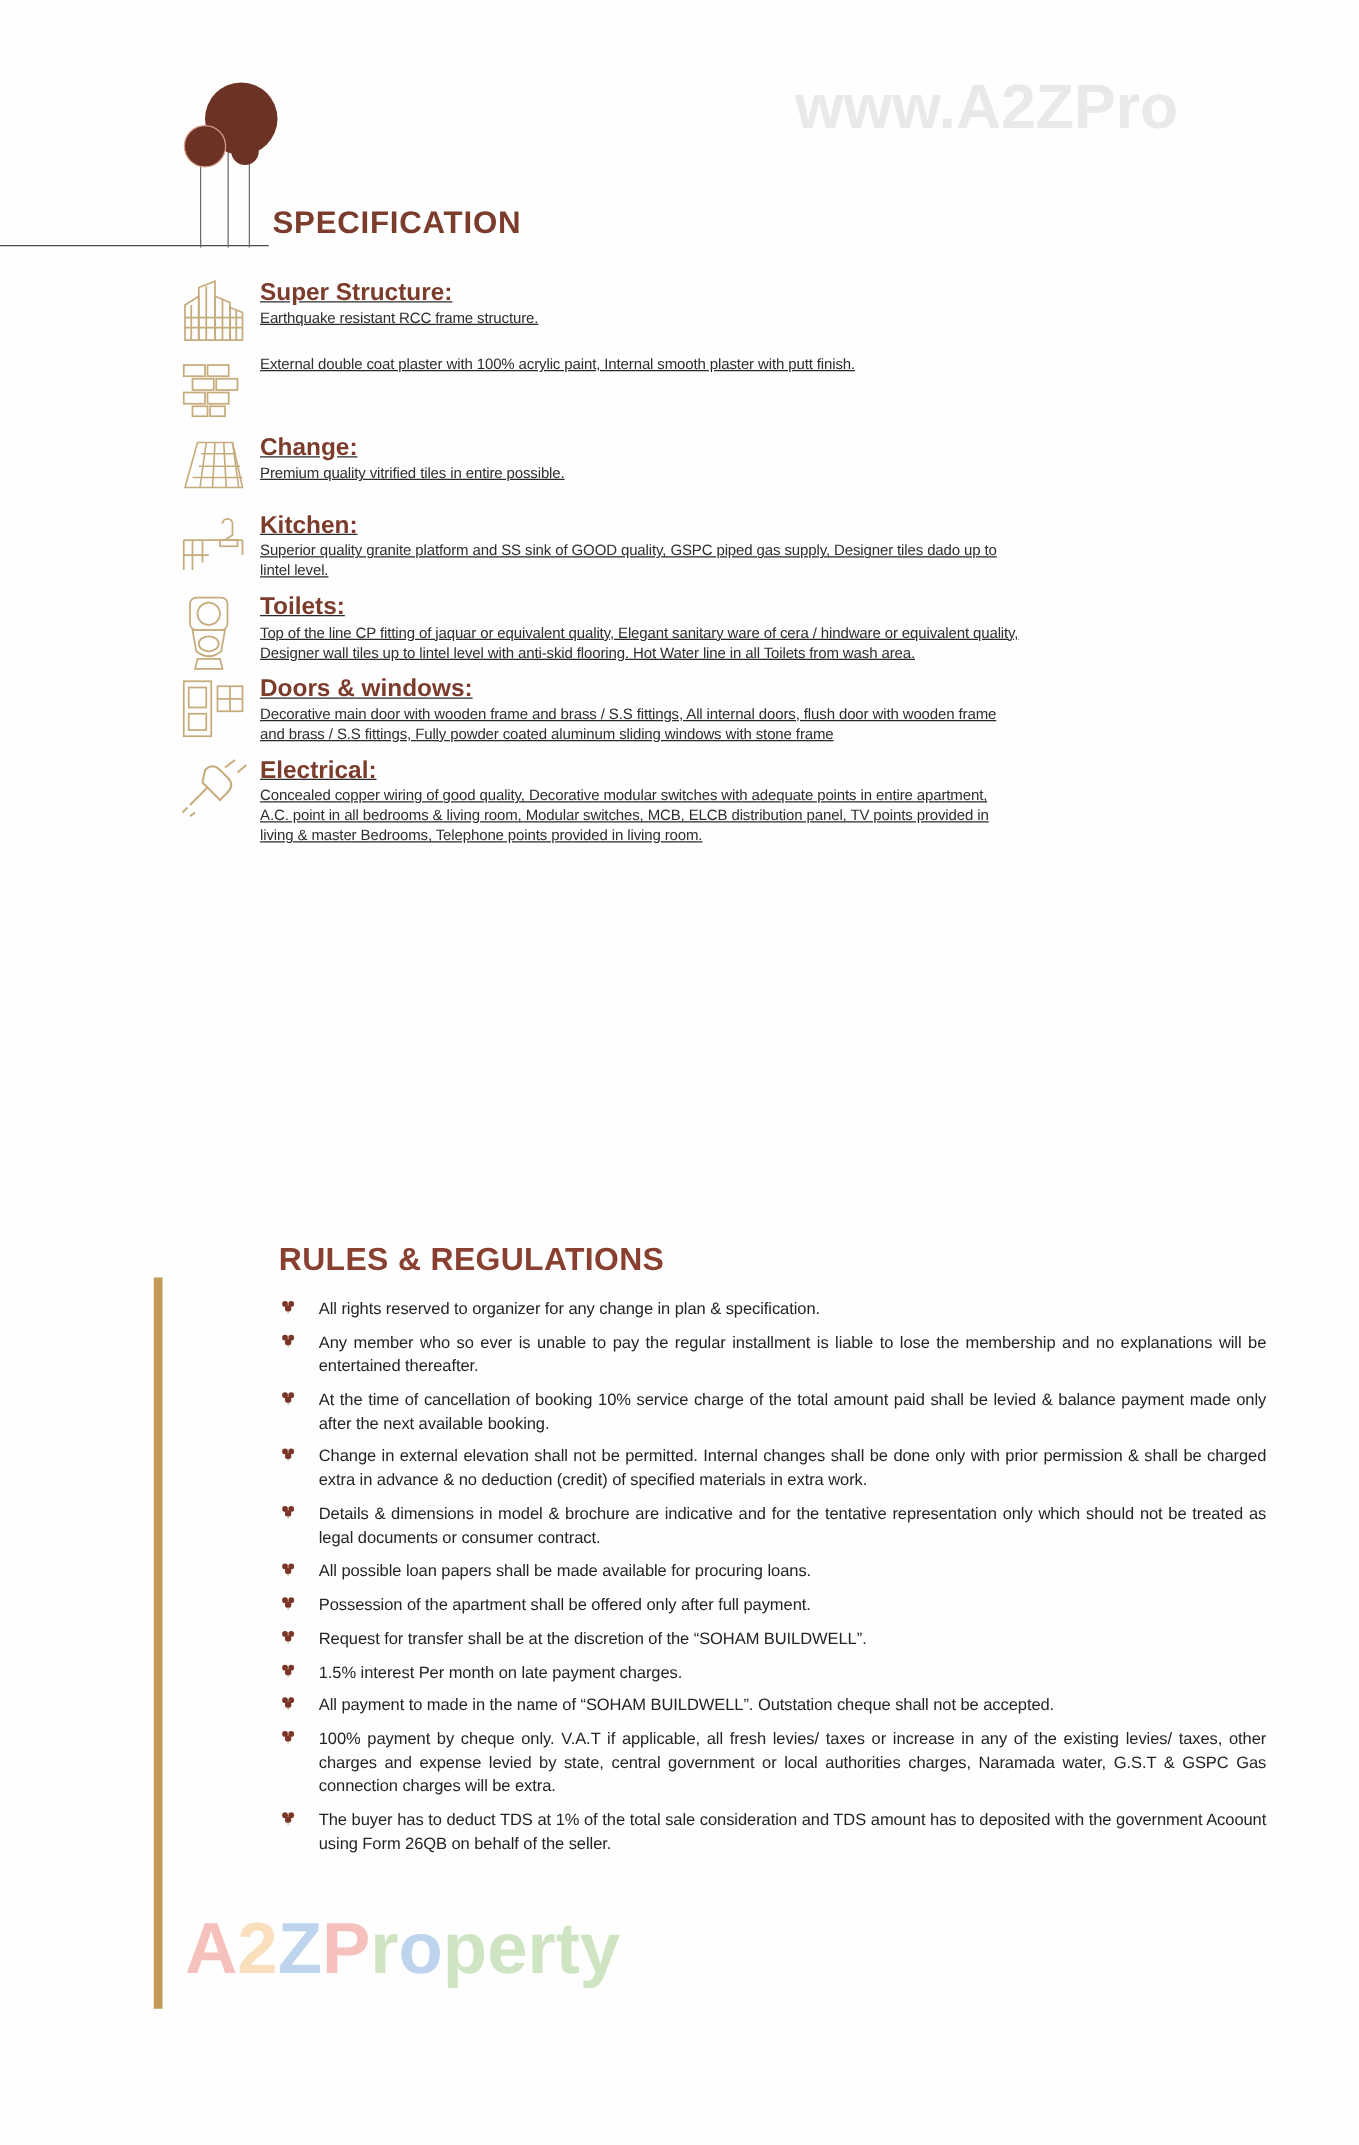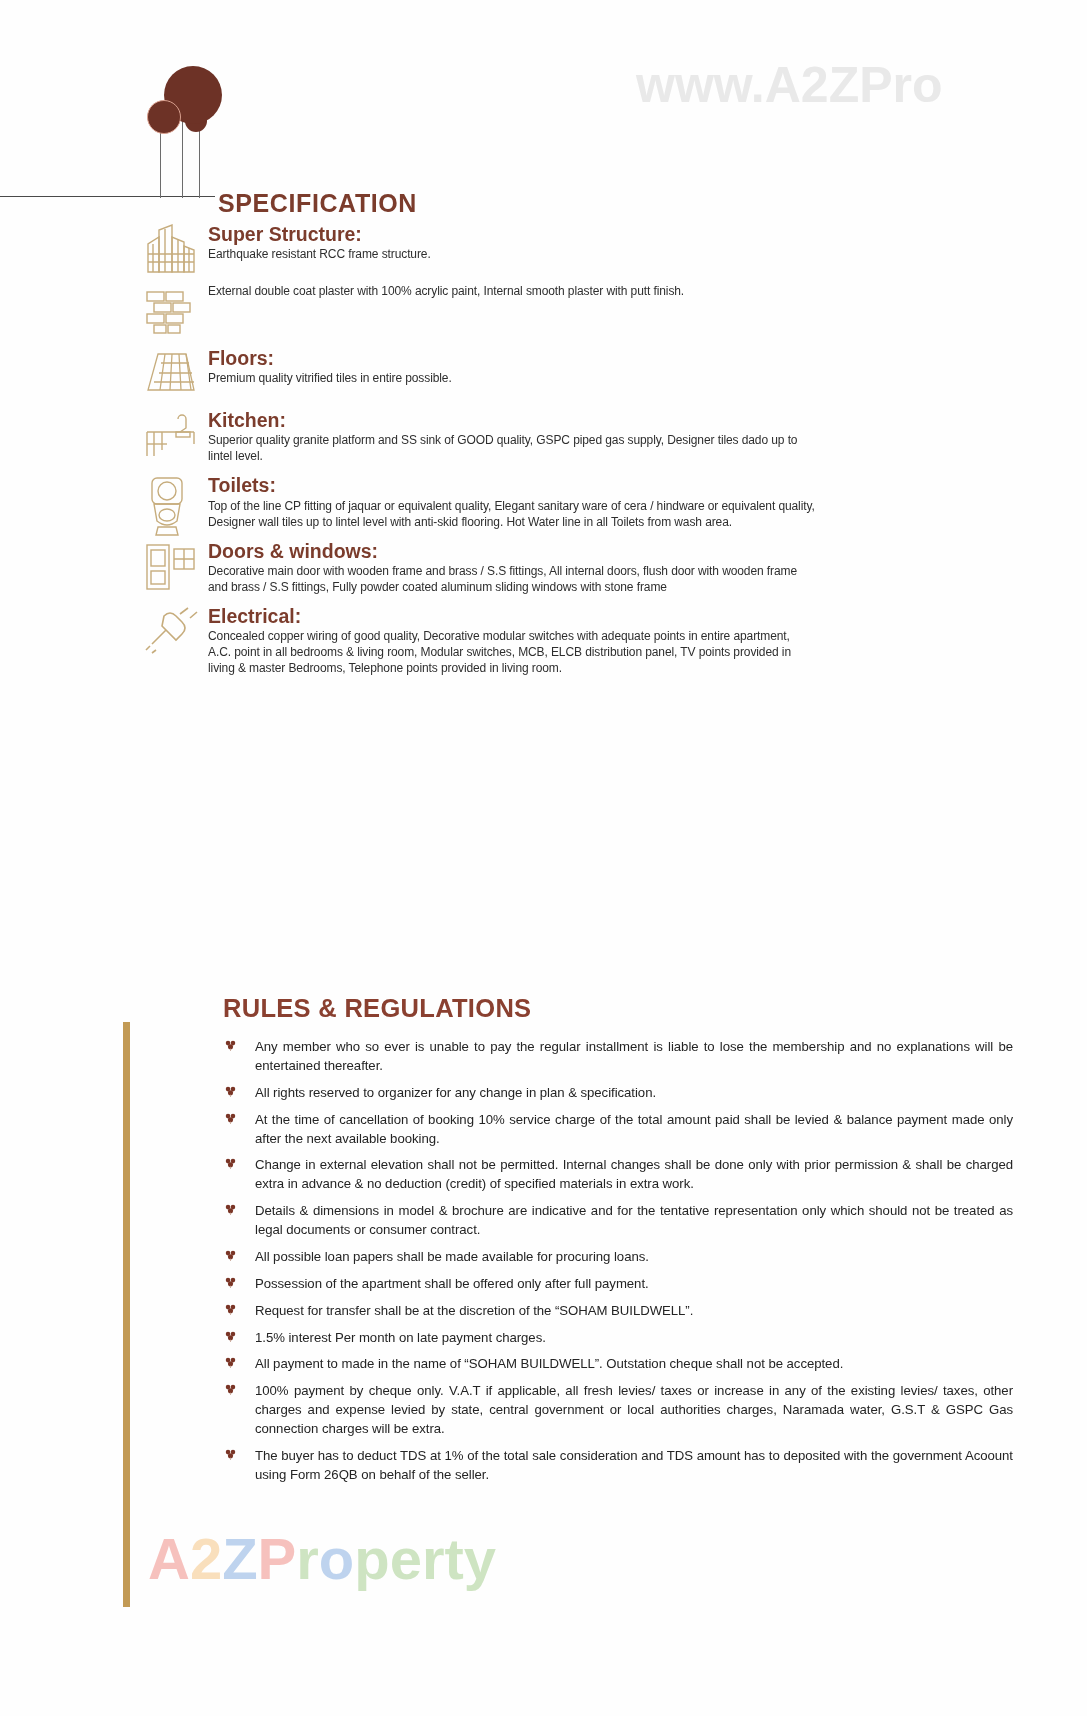--- a/index.html
+++ b/index.html
@@ -99,21 +99,20 @@
   .tree-logo .b-small{ left: 38px; top: 44px; width: 22px; height: 22px; }
 
   .spec-title {
     position: absolute;
     left: 218px;
     top: 164px;
     font-size: 25px;
     font-weight: bold;
     color: #7b3c2c;
     letter-spacing: 0.6px;
-    margin-top: 25px;
   }
 
   
   .brand {
     position: absolute;
     right: 18px;
     top: 48px;
     width: 225px;
     height: 160px;
     z-index: 5;
@@ -182,20 +181,21 @@
     font-weight: normal;
   }
 
   
   .spec-list {
     position: absolute;
     left: 0;
     top: 222px;
     width: 875px;
     z-index: 3;
+    text-decoration: underline;
   }
   .spec-item {
     position: relative;
     display: flex;
     align-items: flex-start;
     margin-bottom: 8px;
   }
   .spec-icon {
     width: 70px;
     min-width: 70px;
@@ -354,21 +354,21 @@
       <div class="spec-icon">
         <svg class="ico" width="58" height="48" viewBox="0 0 58 48" aria-hidden="true">
           <g fill="none" stroke="#c6ac7c" stroke-width="1.3">
             <path d="M16 6 H44 L52 42 H6 Z"></path>
             <path d="M19 15 H47 M17 25 H50 M12 34 H52"></path>
             <path d="M23 6 L18 42 M30 6 L28 42 M37 6 L39 42 M44 6 L49 42"></path>
           </g>
         </svg>
       </div>
       <div class="spec-body">
-        <div class="spec-head">Floors:</div>
+        <div class="spec-head">Change:</div>
         <div class="spec-desc">Premium quality vitrified tiles in entire possible.</div>
       </div>
     </div>
 
     <div class="spec-item">
       <div class="spec-icon">
         <svg class="ico" width="60" height="52" viewBox="0 0 60 52" aria-hidden="true">
           <g fill="none" stroke="#c6ac7c" stroke-width="1.4">
             <path d="M5 22 H52"></path>
             <path d="M5 22 L5 46 M52 22 L52 34"></path>
@@ -450,48 +450,48 @@
         <div class="rule-bullet">
           <svg class="flower" viewBox="0 0 12 12" aria-hidden="true">
               <g fill="#7a3526">
                 <circle cx="3.3" cy="3.4" r="2.5"></circle>
                 <circle cx="8.7" cy="3.4" r="2.5"></circle>
                 <circle cx="6" cy="7.4" r="2.8"></circle>
               </g>
               <path d="M6 9.5 V12" stroke="#c9a899" stroke-width="1"></path>
             </svg>
         </div>
+        <div class="rule-text">All rights reserved to organizer for any change in plan &amp;  specification.</div>
+      </div>
+
+      <div class="rule">
+        <div class="rule-bullet">
+          <svg class="flower" viewBox="0 0 12 12" aria-hidden="true">
+              <g fill="#7a3526">
+                <circle cx="3.3" cy="3.4" r="2.5"></circle>
+                <circle cx="8.7" cy="3.4" r="2.5"></circle>
+                <circle cx="6" cy="7.4" r="2.8"></circle>
+              </g>
+              <path d="M6 9.5 V12" stroke="#c9a899" stroke-width="1"></path>
+            </svg>
+        </div>
         <div class="rule-text">Any member who so ever is unable to pay the regular installment is liable to lose the membership and no explanations will be entertained  thereafter.</div>
       </div>
 
       <div class="rule">
         <div class="rule-bullet">
           <svg class="flower" viewBox="0 0 12 12" aria-hidden="true">
               <g fill="#7a3526">
                 <circle cx="3.3" cy="3.4" r="2.5"></circle>
                 <circle cx="8.7" cy="3.4" r="2.5"></circle>
                 <circle cx="6" cy="7.4" r="2.8"></circle>
               </g>
               <path d="M6 9.5 V12" stroke="#c9a899" stroke-width="1"></path>
             </svg>
         </div>
-        <div class="rule-text">All rights reserved to organizer for any change in plan &amp;  specification.</div>
-      </div>
-
-      <div class="rule">
-        <div class="rule-bullet">
-          <svg class="flower" viewBox="0 0 12 12" aria-hidden="true">
-              <g fill="#7a3526">
-                <circle cx="3.3" cy="3.4" r="2.5"></circle>
-                <circle cx="8.7" cy="3.4" r="2.5"></circle>
-                <circle cx="6" cy="7.4" r="2.8"></circle>
-              </g>
-              <path d="M6 9.5 V12" stroke="#c9a899" stroke-width="1"></path>
-            </svg>
-        </div>
         <div class="rule-text">At the time of cancellation of booking 10% service charge of the total amount paid shall be levied &amp; balance payment made only after the next available booking.</div>
       </div>
 
       <div class="rule">
         <div class="rule-bullet">
           <svg class="flower" viewBox="0 0 12 12" aria-hidden="true">
               <g fill="#7a3526">
                 <circle cx="3.3" cy="3.4" r="2.5"></circle>
                 <circle cx="8.7" cy="3.4" r="2.5"></circle>
                 <circle cx="6" cy="7.4" r="2.8"></circle>

